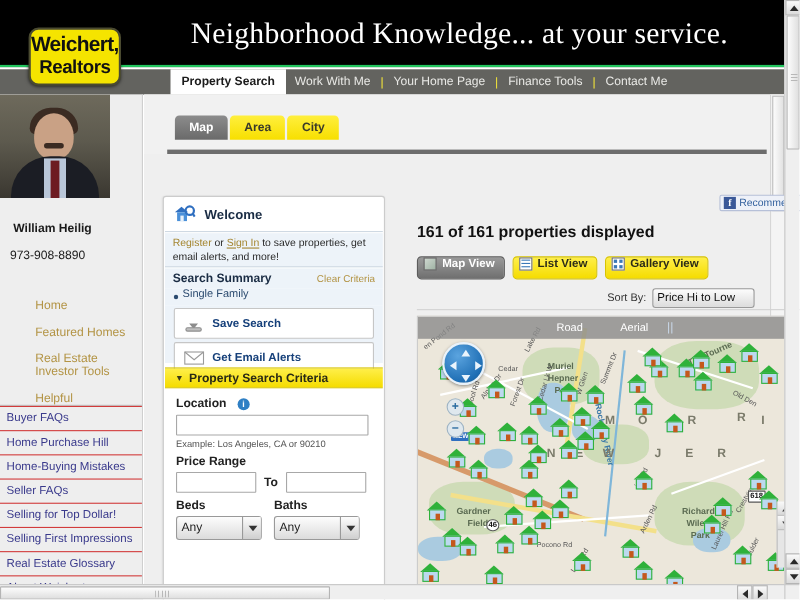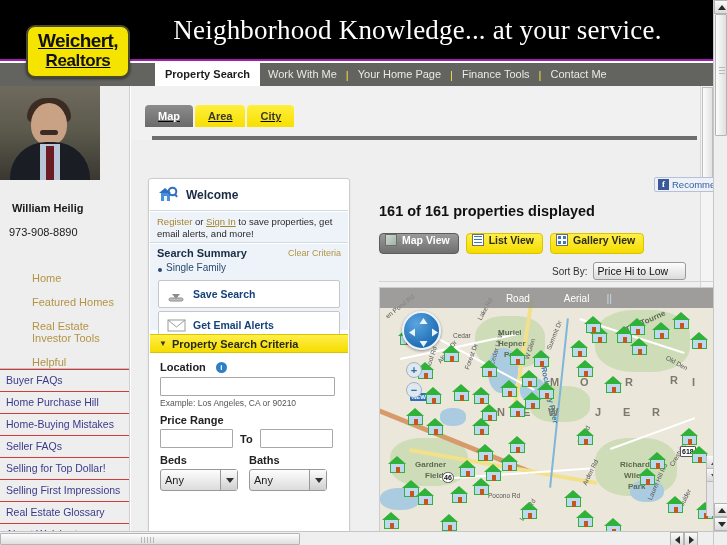--- a/index.html
+++ b/index.html
@@ -9,41 +9,40 @@
     overflow: hidden;
     font-family: "Liberation Sans", sans-serif;
     background: #ffffff;
   }
   #root { position: relative; width: 727px; height: 545px; background:#fff; overflow:hidden; }
 
   
   .banner {
     position: absolute; left:0; top:0; width:713px; height:61px;
     background:#000000;
-    border-bottom: 2px solid #a21caf;
+    border-bottom: 2px solid #22c55e;
   }
   .banner-tagline {
     position:absolute; left:145px; top:13px; width:545px;
     color:#ffffff;
     font-family:"Liberation Serif", serif;
     font-size:27px; line-height:34px;
     letter-spacing:0.2px;
     text-align:center;
     white-space:nowrap;
   }
   .logo {
-    position:absolute; left:26px; top:25px; width:104px; height:53px;
+    position:absolute; left:26px; top:25px; width:84px; height:53px;
     background:#f5e400;
     border:2px solid #4a4a30;
     border-radius:9px;
     box-shadow:0 1px 3px rgba(0,0,0,.55);
     z-index:30;
     text-align:center;
     padding-top:3px;
-    text-decoration:underline;
   }
   .logo .l1 { font-size:19px; font-weight:bold; color:#111; font-family:"Liberation Sans", sans-serif; letter-spacing:-0.6px; line-height:21px;}
   .logo .l2 { font-size:17px; font-weight:bold; color:#111; font-family:"Liberation Sans", sans-serif; letter-spacing:-0.4px; line-height:19px;}
 
   
   .navbar {
     position:absolute; left:0; top:63px; width:713px; height:23px;
     background:#63635f;
   }
   .nav-strip {
@@ -121,21 +120,21 @@
   
   .content {
     position:absolute; left:131px; top:86px; width:582px; height:448px;
     background:#ffffff;
   }
   .content-inner {
     position:absolute; left:0; top:0; width:582px; height:448px;
     background:#f1f1f1;
   }
   
-  .subtabs { position:absolute; left:14px; top:19px; display:flex; align-items:flex-end;text-decoration:underline; }
+  .subtabs { position:absolute; left:28px; top:19px; display:flex; align-items:flex-end; }
   .subtab {
     font-size:11px; font-weight:bold; color:#ffffff;
     background:linear-gradient(180deg,#8c8c8c 0%,#6a6a6a 100%);
     padding:5px 13px 5px 13px; border-radius:4px 4px 0 0;
     margin-right:2px; cursor:pointer; line-height:12px;
   }
   .subtab.yellow {
     background:linear-gradient(180deg,#ffef3d 0%,#f7df00 100%);
     color:#3a3a2a;
   }

